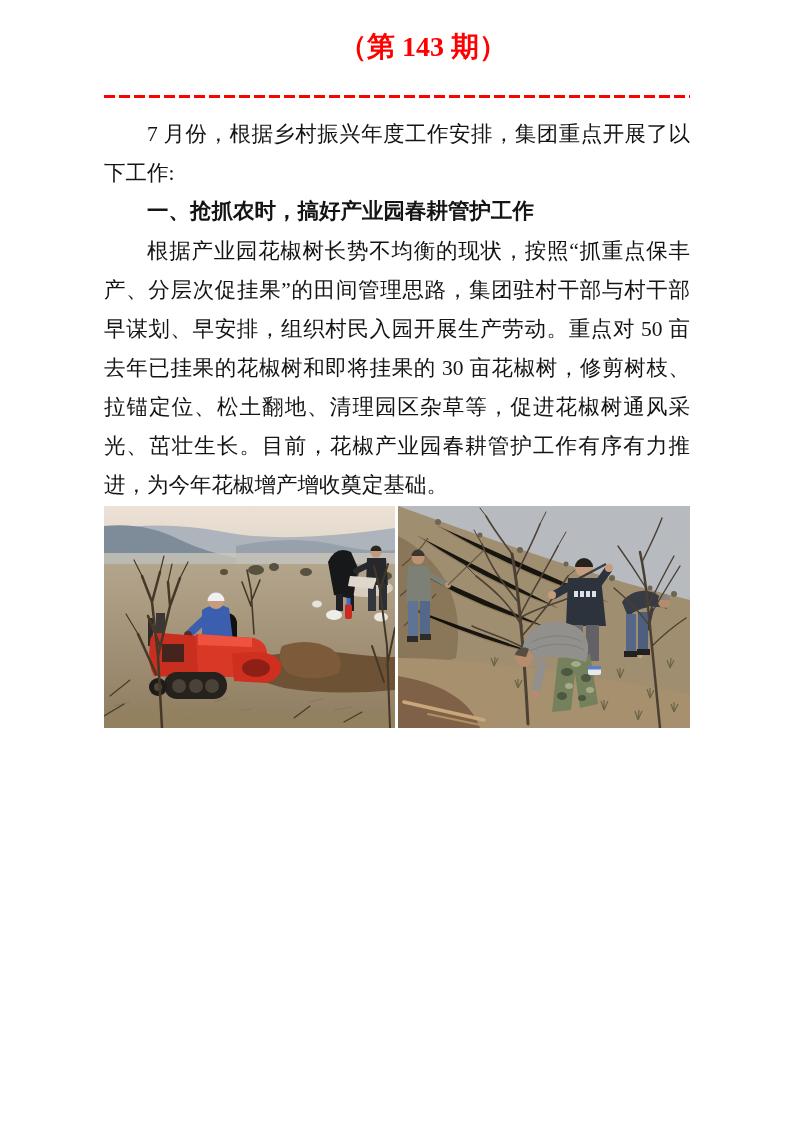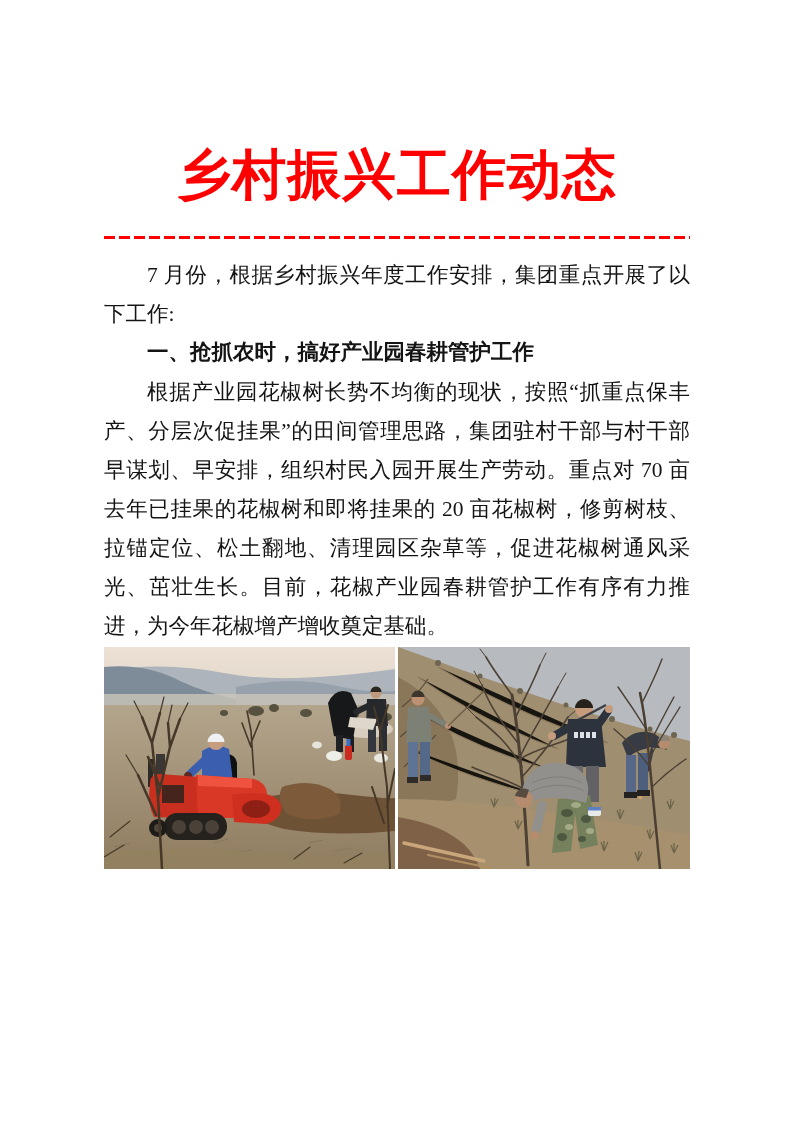--- a/index.html
+++ b/index.html
@@ -57,30 +57,30 @@
   }
   .photos figure{margin:0;padding:0;line-height:0;}
   .photos svg{display:block;}
 </style>
 </head>
 <body>
 
 <div class="page">
   <div class="content">
 
-    <h1 class="doc-title">乡村振兴工作动态</h1>
-
+
+    <div class="doc-issue">（第 143 期）</div>
 
     <div class="separator"></div>
 
     <p class="para intro">7 月份，根据乡村振兴年度工作安排，集团重点开展了以下工作:</p>
 
     <p class="para heading">一、抢抓农时，搞好产业园春耕管护工作</p>
 
-    <p class="para">根据产业园花椒树长势不均衡的现状，按照“抓重点保丰产、分层次促挂果”的田间管理思路，集团驻村干部与村干部早谋划、早安排，组织村民入园开展生产劳动。重点对 70 亩去年已挂果的花椒树和即将挂果的 20 亩花椒树，修剪树枝、拉锚定位、松土翻地、清理园区杂草等，促进花椒树通风采光、茁壮生长。目前，花椒产业园春耕管护工作有序有力推进，为今年花椒增产增收奠定基础。</p>
+    <p class="para">根据产业园花椒树长势不均衡的现状，按照“抓重点保丰产、分层次促挂果”的田间管理思路，集团驻村干部与村干部早谋划、早安排，组织村民入园开展生产劳动。重点对 50 亩去年已挂果的花椒树和即将挂果的 30 亩花椒树，修剪树枝、拉锚定位、松土翻地、清理园区杂草等，促进花椒树通风采光、茁壮生长。目前，花椒产业园春耕管护工作有序有力推进，为今年花椒增产增收奠定基础。</p>
 
     <div class="photos">
 
       <figure role="img" aria-label="村民驾驶红色旋耕机在产业园松土翻地">
         <svg width="291" height="222" viewBox="0 0 291 222">
           <defs>
             <linearGradient id="lsky" x1="0" y1="0" x2="0" y2="1">
               <stop offset="0" stop-color="#ece1d4"></stop>
                 <stop offset="1" stop-color="#ddd3c7"></stop>
             </linearGradient>

